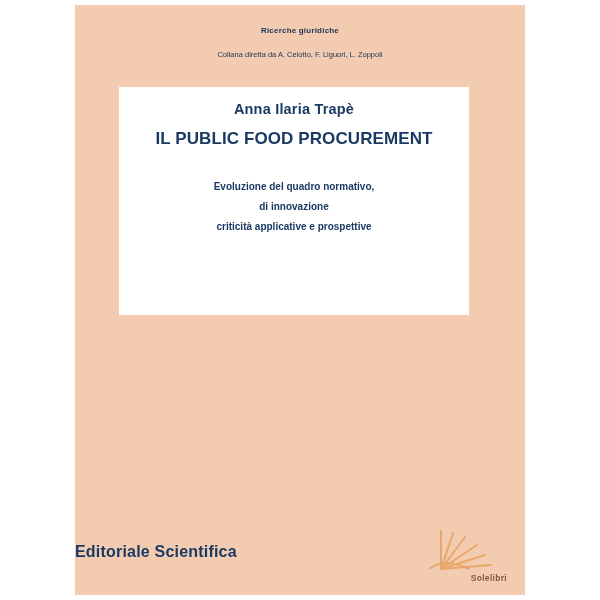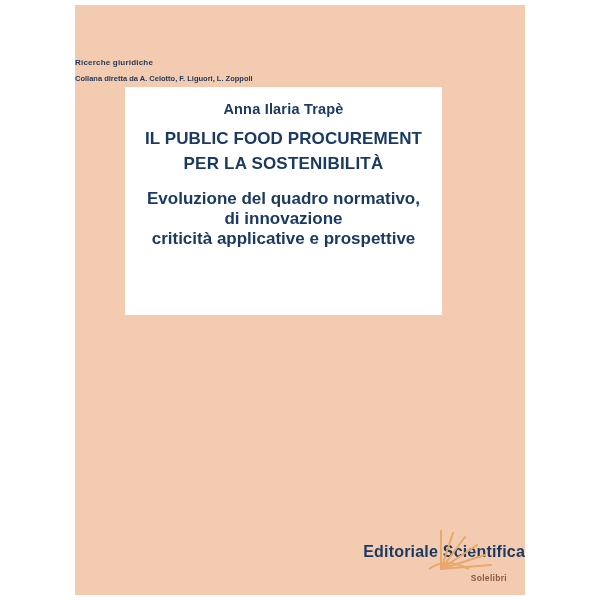--- a/index.html
+++ b/index.html
@@ -18,42 +18,42 @@
     left: 75px;
     top: 5px;
     width: 450px;
     height: 590px;
     background: #f2cbb0;
     box-sizing: border-box;
     overflow: hidden;
   }
   .series-block {
     position: absolute;
-    top: 52px;
+    top: 20px;
     left: 0;
     width: 100%;
+    text-align: center;
     color: #1d3557;
   }
   .series-title {
     font-size: 8px;
     font-weight: bold;
     letter-spacing: 0.2px;
     line-height: 12px;
   }
   .series-editors {
     font-size: 7.5px;
     line-height: 12px;
-    margin-top: 4px;
-    font-weight: bold;
+    margin-top: 12px;
   }
   .title-panel {
     position: absolute;
-    left: 50px;
+    left: 44px;
     top: 82px;
-    width: 317px;
+    width: 350px;
     height: 228px;
     background: #ffffff;
     box-sizing: border-box;
     padding: 14px 16px 16px 16px;
     text-align: center;
     color: #1b3a63;
   }
   .author {
     font-size: 14.5px;
     font-weight: bold;
@@ -70,33 +70,33 @@
   }
   .main-title .ital {
   }
   .line-2, .line-3, .line-4 {
     font-size: 17px;
     font-weight: bold;
     line-height: 26px;
     letter-spacing: 0.2px;
   }
   .subtitle {
-    margin-top: 12px;
-    font-size: 17px;
+    margin-top: 26px;
+    font-size: 10px;
     font-weight: bold;
     color: #1b3a63;
     line-height: 20px;
     text-align: center;
   }
   .publisher {
     position: absolute;
     left: 0;
     top: 538px;
     width: 100%;
-    text-align: right;
+    text-align: left;
     font-size: 16px;
     font-weight: bold;
     color: #1b3a63;
     letter-spacing: 0.2px;
   }
   .logo {
     position: absolute;
     right: 16px;
     bottom: 10px;
     width: 86px;
@@ -125,21 +125,20 @@
     <div class="series-title">Ricerche giuridiche</div>
     <div class="series-editors">Collana diretta da A. Celotto, F. Liguori, L. Zoppoli</div>
   </div>
 
   <div class="title-panel">
     <div class="author">Anna Ilaria Trapè</div>
 
     <div class="main-title">
       <span>IL </span><span class="ital">PUBLIC FOOD PROCUREMENT</span>
     </div>
-    <div class="line-3">PER LA SOSTENIBILITÀ</div>
 
     <div class="subtitle">
       <div>Evoluzione del quadro normativo,</div>
       <div>di innovazione</div>
       <div>criticità applicative e prospettive</div>
     </div>
   </div>
 
   <div class="publisher">Editoriale Scientifica</div>
 

